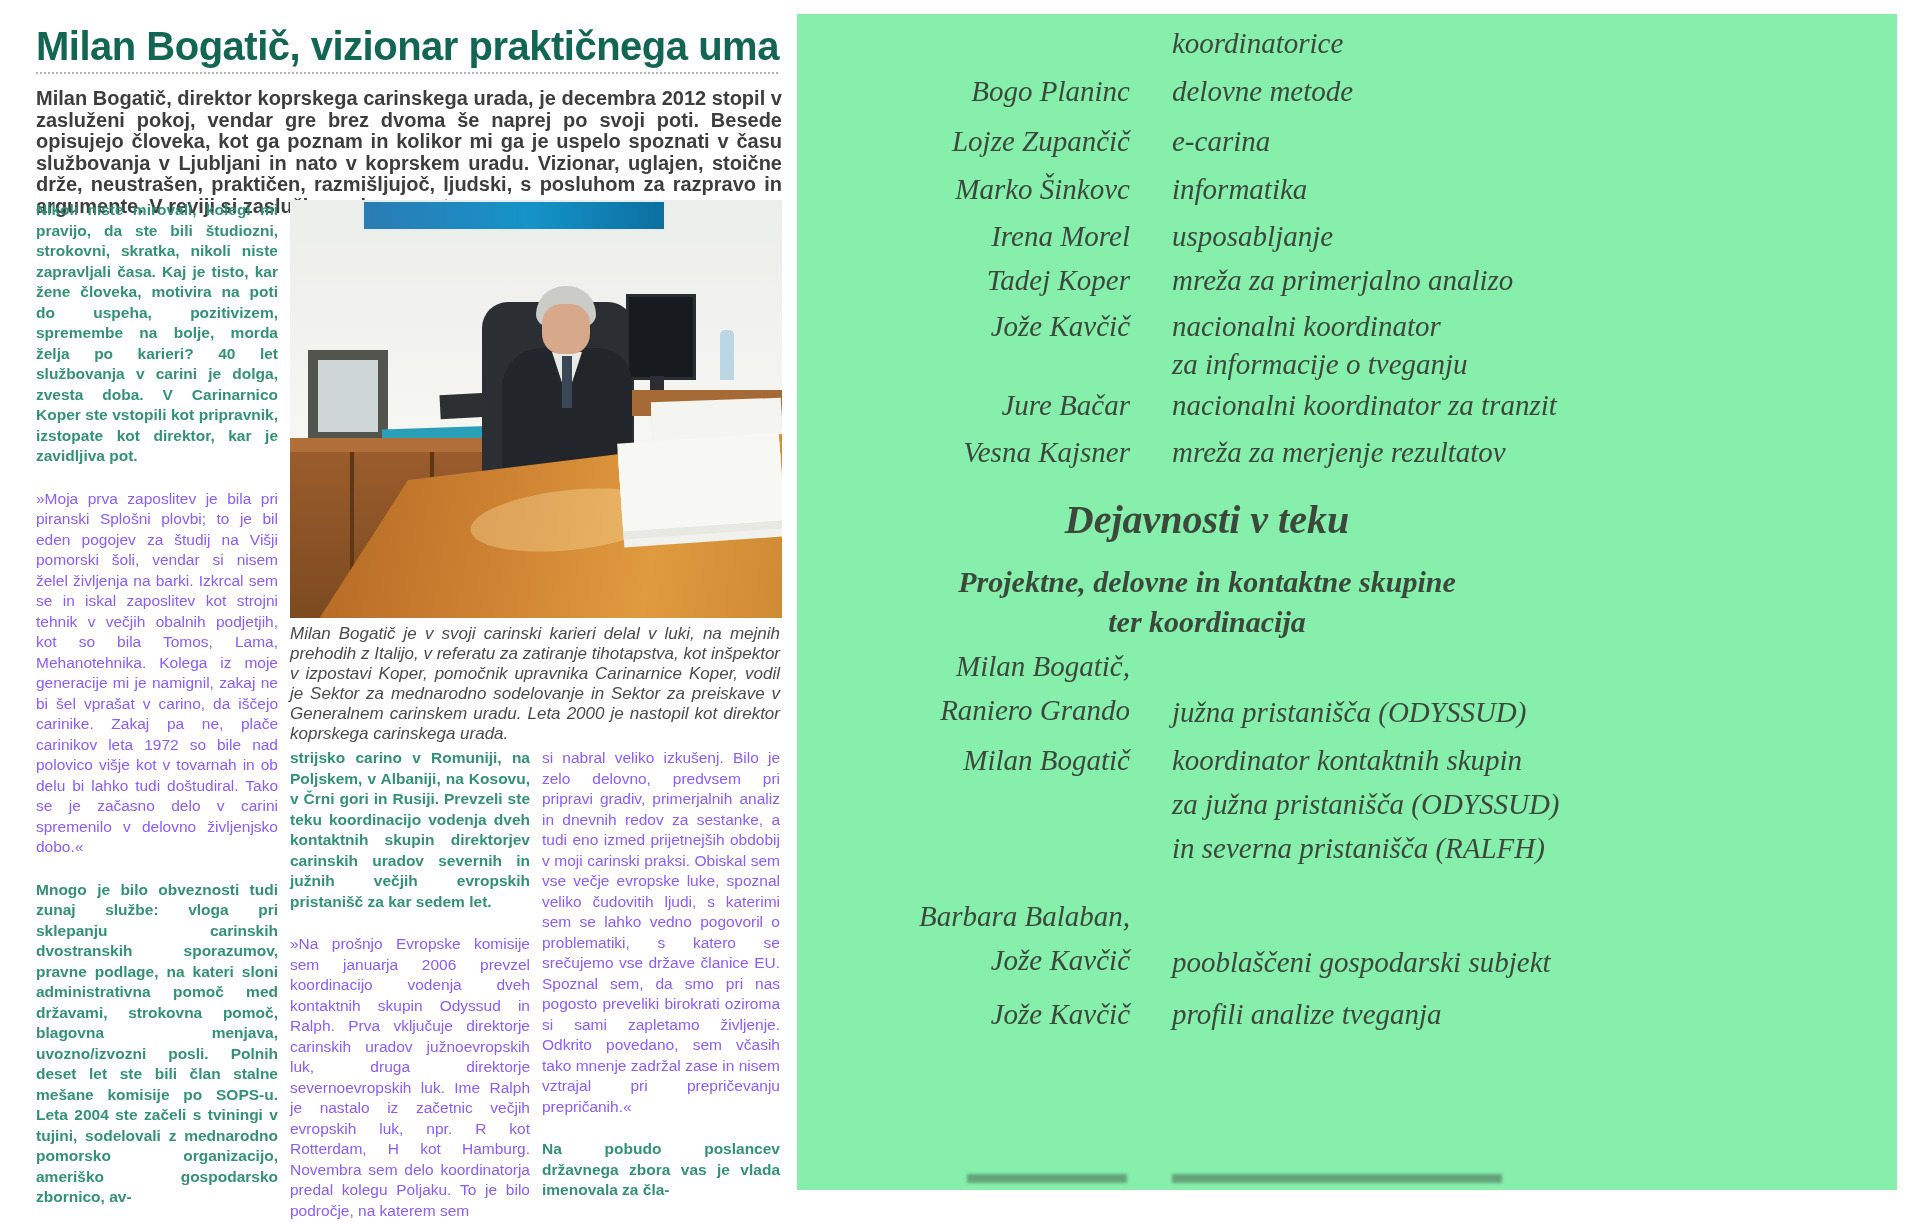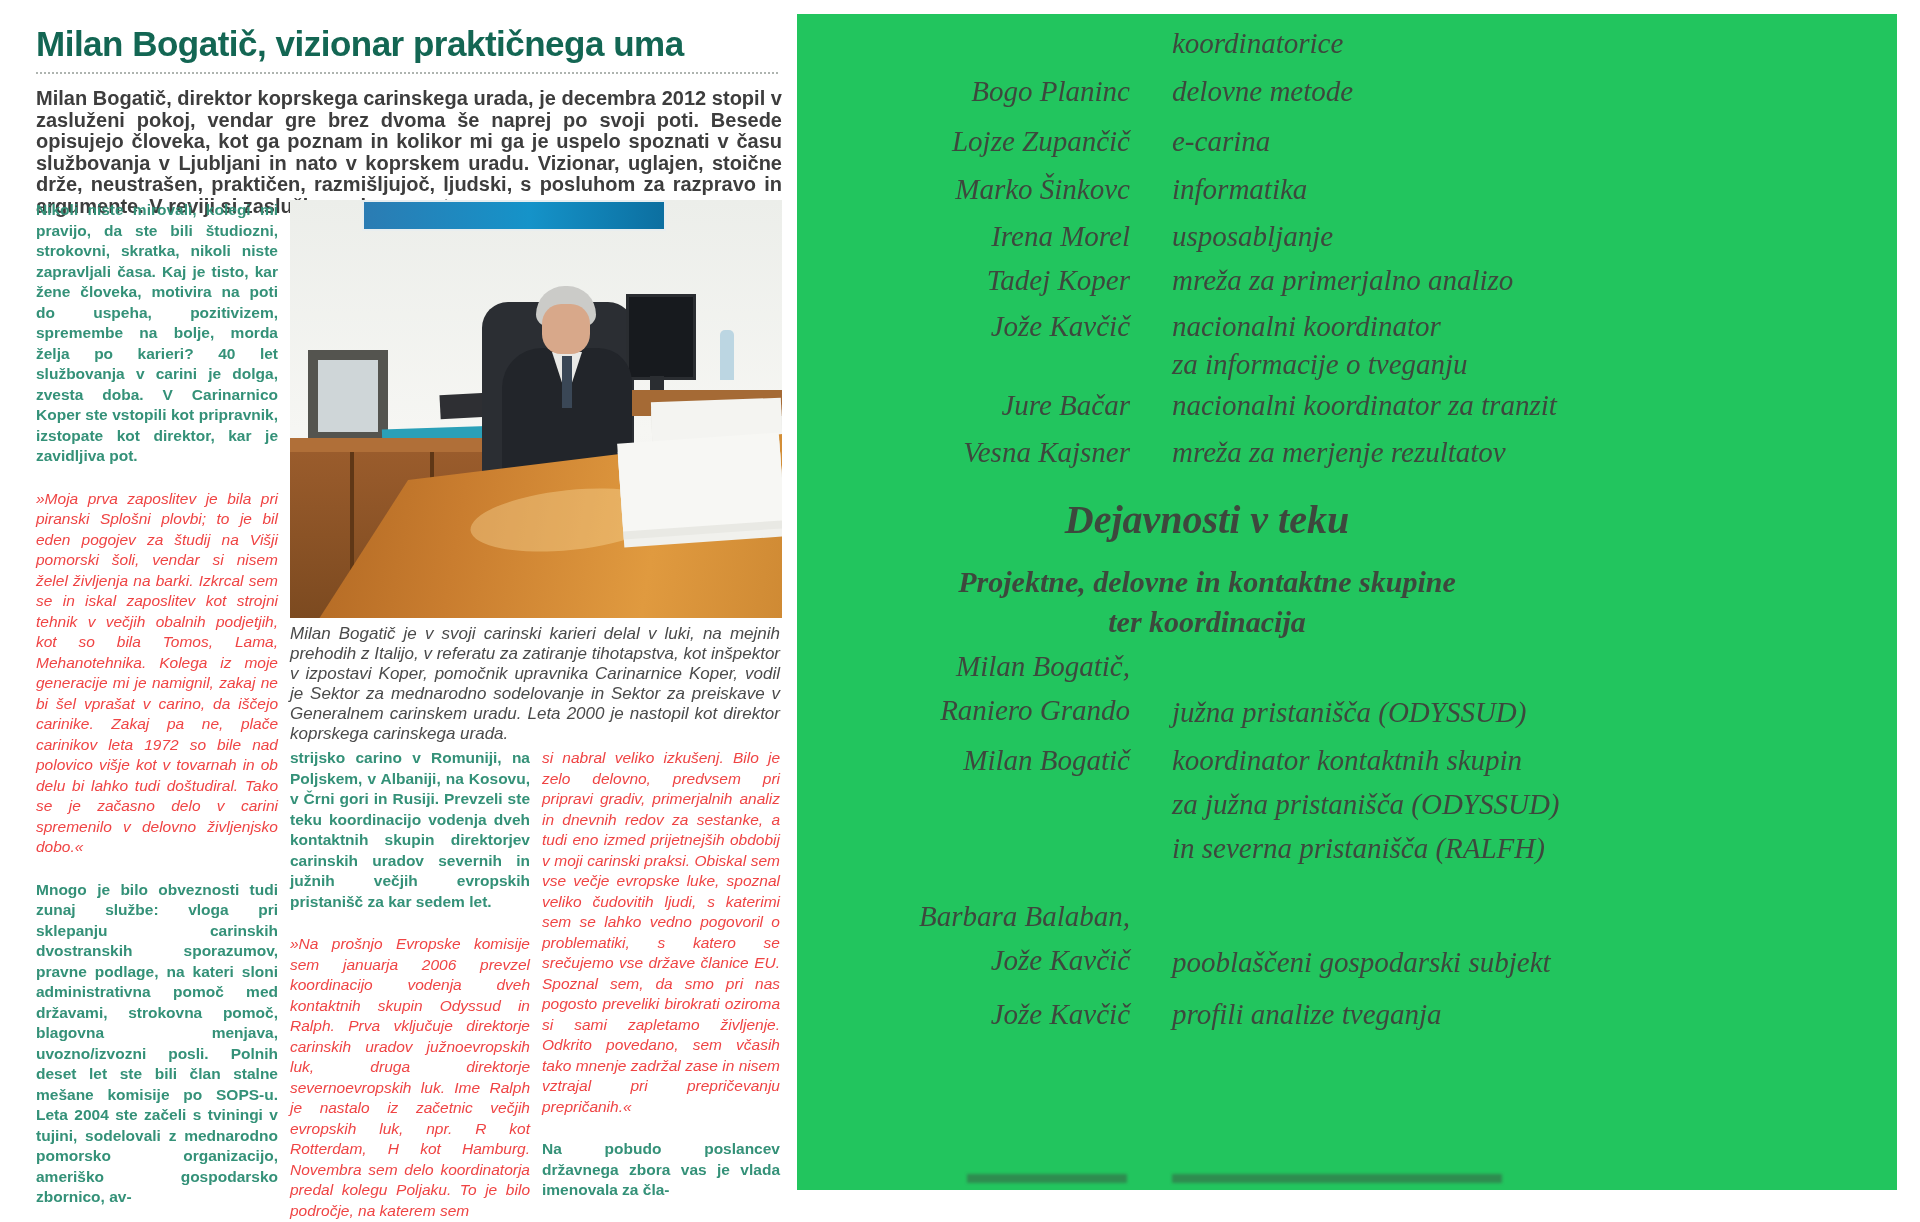--- a/index.html
+++ b/index.html
@@ -3,29 +3,29 @@
 <meta charset="utf-8">
 <style>
   html,body{margin:0;padding:0;background:#ffffff;}
   #canvas{position:relative;width:1920px;height:1222px;background:#ffffff;overflow:hidden;
           font-family:"Liberation Sans",sans-serif;}
   .abs{position:absolute;}
   .pre{white-space:pre-line;}
 
   
   #left-page{left:30px;top:0;width:752px;height:1222px;}
-  .article-title{left:6px;top:24px;width:744px;font-size:35px;font-weight:bold;color:#136653;letter-spacing:-0.5px;}
+  .article-title{left:6px;top:24px;width:744px;font-size:40px;font-weight:bold;color:#136653;letter-spacing:-0.5px;}
   .title-rule{left:6px;top:72px;width:742px;border-bottom:2px dotted #aeb4b0;height:0;}
   .article-intro{left:6px;top:88px;width:746px;font-size:20px;font-weight:bold;color:#3d3d3d;
                  line-height:21.5px;text-align:justify;}
   .col{display:flex;flex-direction:column;text-align:justify;font-size:15.5px;line-height:20.5px;}
   .col p{margin:0 0 22px 0;}
   .col p:last-child{margin-bottom:0;}
   .green{color:#349178;font-weight:bold;}
-  .normal{color:#ef4444;font-style:italic;}
+  .normal{color:#8b5cf6;}
   .push-bottom{margin-top:auto !important;}
   #col1{left:6px;top:200px;width:242px;height:985px;}
   #col2{left:260px;top:748px;width:240px;height:437px;}
   #col3{left:512px;top:748px;width:238px;height:437px;}
   .photo-caption{left:260px;top:624px;width:490px;font-style:italic;font-size:17px;line-height:20px;
                  color:#4a4a4a;text-align:justify;}
 
   
   #photo{left:260px;top:200px;width:492px;height:418px;overflow:hidden;
          background:linear-gradient(180deg,#eceeea 0%,#f6f6f3 55%,#efefec 100%);}
@@ -51,21 +51,21 @@
   .backdesk{left:318px;top:190px;width:174px;height:26px;background:#a56a35;}
   .bottle{left:430px;top:130px;width:14px;height:50px;background:#bcd6e2;border-radius:5px 5px 0 0;}
   .papers-back{left:362px;top:200px;width:130px;height:66px;background:#f4f4f1;box-shadow:0 6px 0 #e4e4df,0 12px 0 #eeeeea;transform:rotate(-2deg);}
   .foredesk{left:0;top:0;width:492px;height:418px;
             clip-path:polygon(6% 100%,24% 67%,100% 56%,100% 100%);
             background:linear-gradient(100deg,#a8601f 0%,#c97d2f 40%,#e09a3f 75%,#cf8a34 100%);}
   .desk-sheen{left:180px;top:290px;width:200px;height:60px;background:rgba(255,230,170,0.35);transform:rotate(-6deg);border-radius:50%;}
   .papers-front{left:330px;top:238px;width:162px;height:88px;background:#f7f7f4;box-shadow:0 8px 0 #e9e9e4,0 16px 0 #f1f1ed;transform:rotate(-4deg);}
 
   
-  #right-page{left:797px;top:14px;width:1100px;height:1176px;background:#22c55e;
+  #right-page{left:797px;top:14px;width:1100px;height:1176px;background:#86efac;
               font-family:"Liberation Serif",serif;font-style:italic;color:#3d483d;}
   .grid-row{position:absolute;left:30px;width:900px;display:grid;grid-template-columns:303px 1fr;column-gap:42px;
             font-size:29px;line-height:38px;}
   .grid-row .name{text-align:right;}
   .grid-row .role{text-align:left;}
   .sec2{line-height:44px;}
   .role-bottom .role{align-self:end;margin-top:46px;}
   .rp-heading{left:30px;top:482px;width:760px;text-align:center;font-size:40px;font-weight:bold;}
   .rp-subheading{left:30px;top:548px;width:760px;text-align:center;font-size:30px;font-weight:bold;line-height:40px;}
   .cutline{position:absolute;background:rgba(62,72,62,0.45);filter:blur(1.5px);height:9px;overflow:hidden;}

